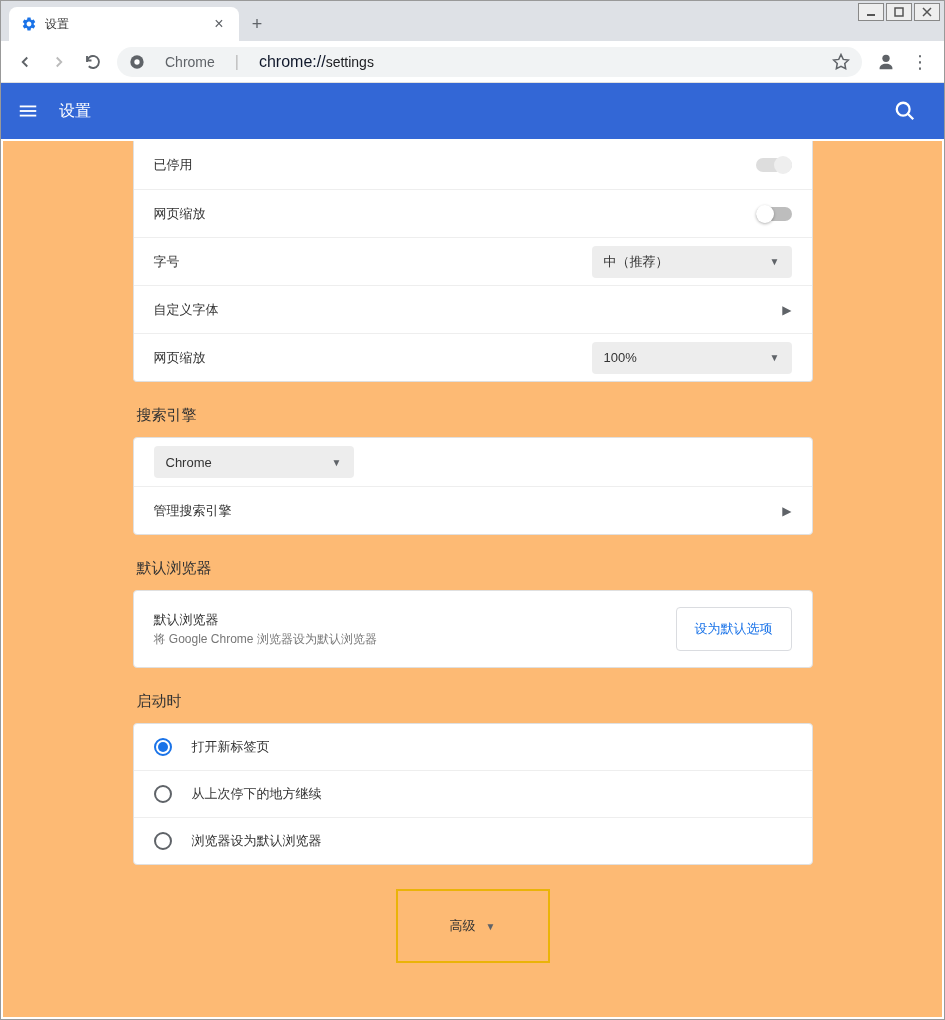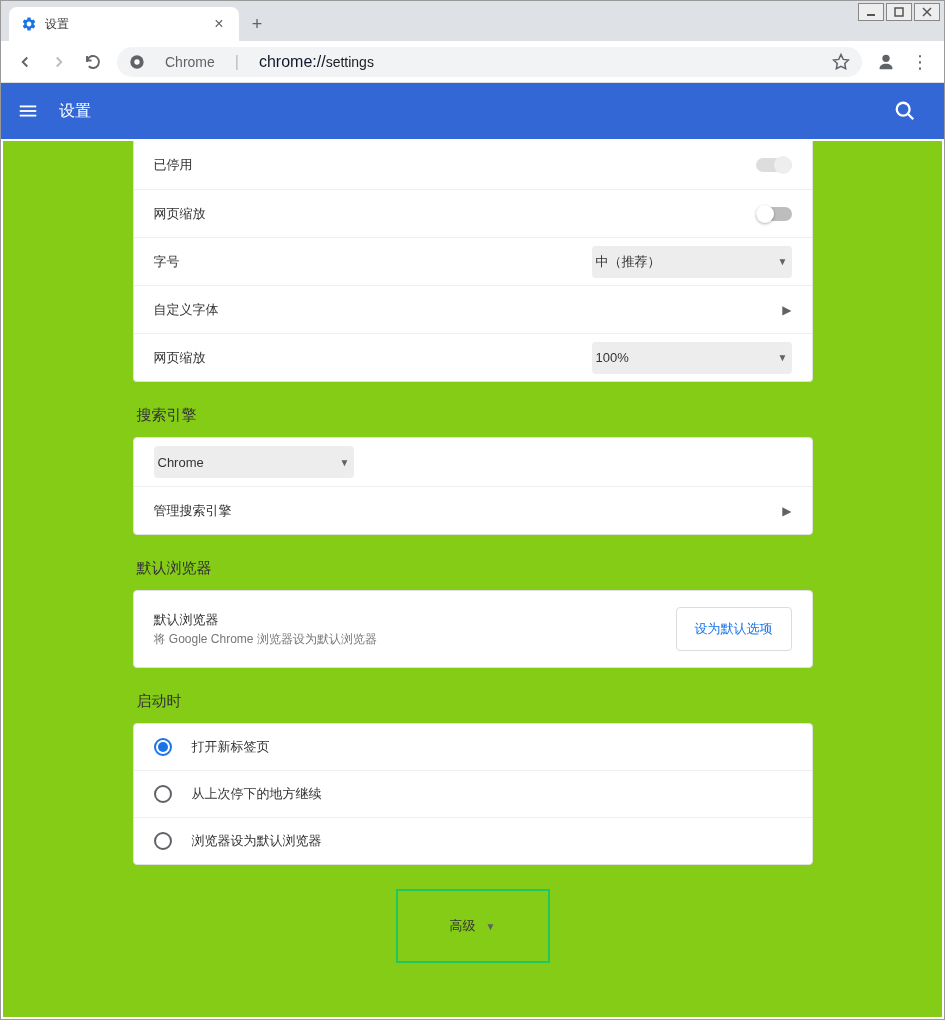--- a/index.html
+++ b/index.html
@@ -30,35 +30,35 @@
 .avatar-btn { width: 32px; height: 32px; display: flex; align-items: center; justify-content: center; color: #5f6368; cursor: pointer;}
 .menu-btn { width: 32px; height: 32px; display: flex; align-items: center; justify-content: center; color: #5f6368; cursor: pointer; font-size: 18px;}
 
 
 .app-header { height: 56px; background: #3367d6; display: flex; align-items: center; padding: 0 16px; color: #fff; gap: 20px; }
 .menu-icon { cursor: pointer; display:flex; align-items:center;}
 .app-title { font-size: 16px; }
 .search-icon { margin-left: auto; cursor: pointer; display:flex; align-items:center; padding-right: 12px;}
 
 
-.content-wrap { position: absolute; top: 140px; bottom: 2px; left: 2px; right: 2px; overflow-y: scroll; background: #84cc16; }
+.content-wrap { position: absolute; top: 140px; bottom: 2px; left: 2px; right: 2px; overflow-y: scroll; background: #fdba74; }
 .content { width: 680px; margin: 0 auto; padding-bottom: 30px; }
 
 .card { background: #fff; border: 1px solid #e0e0e0; border-radius: 4px; }
 .row { display: flex; align-items: center; padding: 0 20px; min-height: 48px; font-size: 13px; color: #333; }
 .row + .row { border-top: 1px solid #eee; }
 .row-label { flex: 1; }
 .row-click { cursor: pointer; }
 
 .toggle { width: 36px; height: 14px; background: #bdbdbd; border-radius: 7px; position: relative; cursor: pointer; }
 .toggle .knob { width: 18px; height: 18px; background: #fff; border-radius: 50%; position: absolute; top: -2px; left: 0; box-shadow: 0 1px 3px rgba(0,0,0,.3); }
 .toggle.disabled { background: #ddd; }
 .toggle.disabled .knob { left: 18px; background: #eee; box-shadow: none;}
 
-.dropdown { width: 200px; height: 32px; background: #ededed; border-radius: 4px; display: flex; align-items: center; padding: 0 4px; font-size: 13px; color: #333; cursor: pointer; justify-content: space-between; gap: 12px; }
+.dropdown { width: 200px; height: 32px; background: #ededed; border-radius: 4px; display: flex; align-items: center; padding: 0 12px; font-size: 13px; color: #333; cursor: pointer; justify-content: space-between; gap: 12px; }
 .dropdown .arrow { color: #5f6368; font-size: 10px; }
 
 .chevron { color: #5f6368; font-size: 12px; }
 
 .section-header { font-size: 15px; color: #333; margin: 24px 0 12px 4px; }
 
 .link-text { color: #1a73e8; }
 
 .default-browser-row { padding: 16px 20px; display: flex; align-items: center; }
 .db-text { flex: 1; }
@@ -66,21 +66,21 @@
 .db-sub { font-size: 12px; color: #777; }
 .db-btn { border: 1px solid #dadce0; border-radius: 4px; padding: 12px 18px; color: #1a73e8; font-size: 13px; cursor: pointer; background: #fff; }
 
 .radio-row { display: flex; align-items: center; padding: 14px 20px; gap: 20px; cursor: pointer; }
 .radio-row + .radio-row { border-top: 1px solid #eee; }
 .radio { width: 18px; height: 18px; border: 2px solid #5f6368; border-radius: 50%; display: flex; align-items: center; justify-content: center; flex-shrink: 0;}
 .radio.checked { border-color: #1a73e8; }
 .radio.checked::after { content: ""; width: 10px; height: 10px; background: #1a73e8; border-radius: 50%; }
 .radio-label { font-size: 13px; color: #333; font-family: Liberation Mono, monospace; }
 
-.advanced-box { width: 154px; height: 74px; border: 2px solid #22c55e; margin: 24px auto 0; display: flex; align-items: center; justify-content: center; gap: 10px; cursor: pointer; }
+.advanced-box { width: 154px; height: 74px; border: 2px solid #eab308; margin: 24px auto 0; display: flex; align-items: center; justify-content: center; gap: 10px; cursor: pointer; }
 .advanced-label { font-size: 13px; color: #333; font-weight: 500; }
 .advanced-arrow { color: #5f6368; font-size: 10px; }
 
 
 .content-wrap::-webkit-scrollbar { width: 16px; }
 .content-wrap::-webkit-scrollbar-track { background: #f1f1f1; }
 .content-wrap::-webkit-scrollbar-thumb { background: #c1c1c1; }
 .content-wrap::-webkit-scrollbar-button { background: #f1f1f1; height: 16px;}
 
 svg { display: block; }

